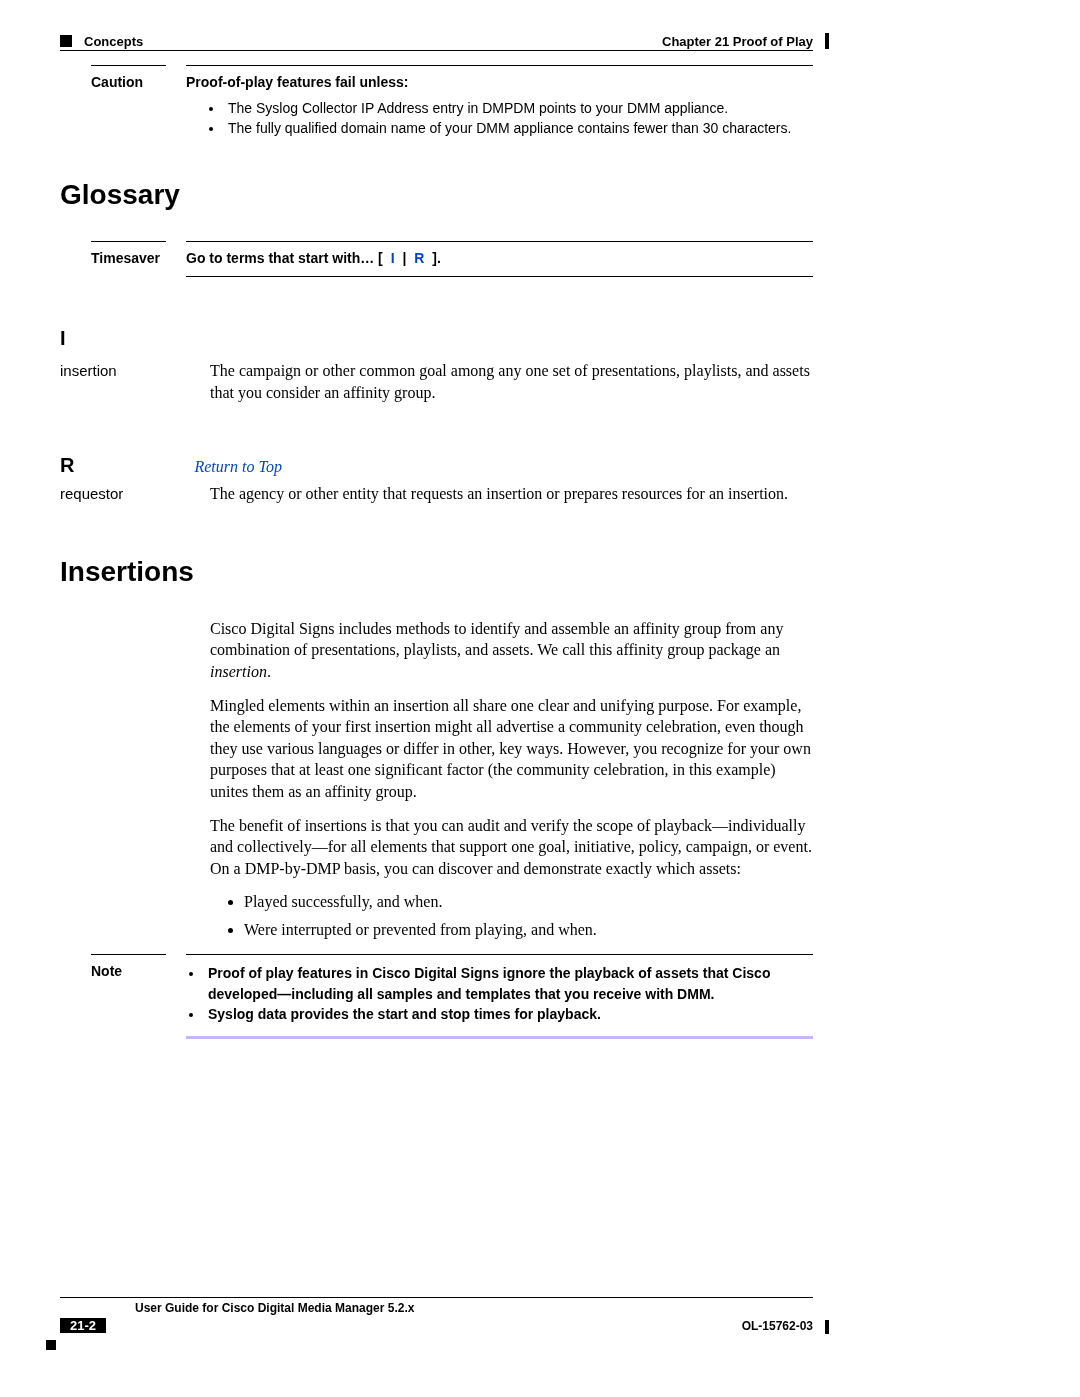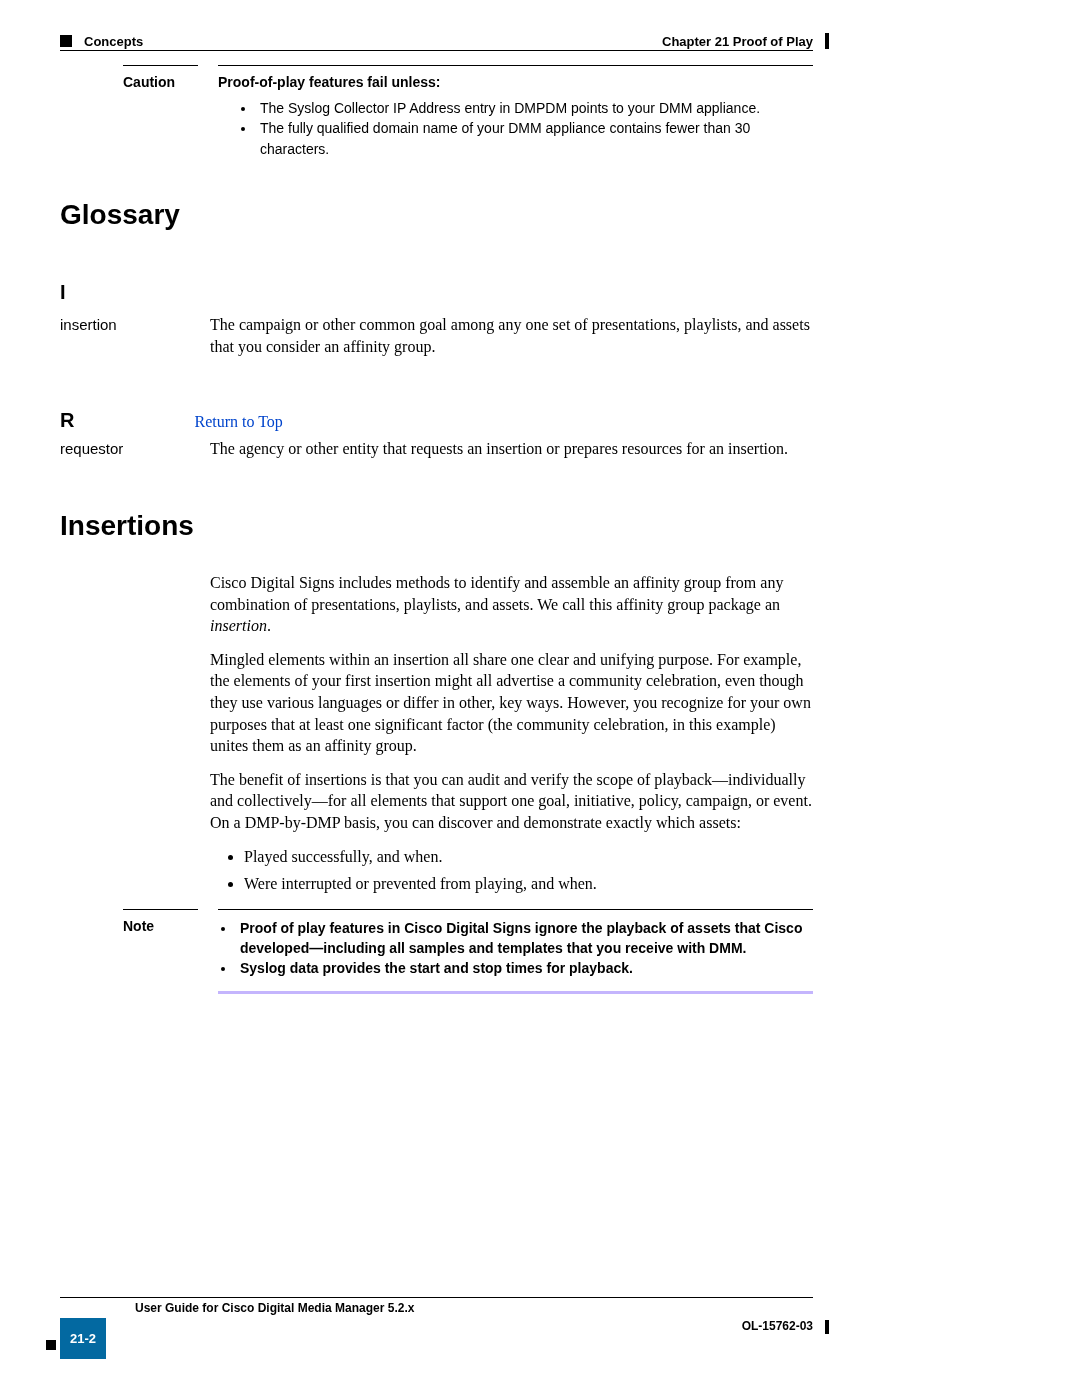--- a/index.html
+++ b/index.html
@@ -57,21 +57,21 @@
     border-top: 1px solid #000;
   }
   .section-heading {
     font-family: Arial, Helvetica, sans-serif;
     font-weight: bold;
     font-size: 28px;
     margin: 70px 0 30px 0;
   }
   .block {
     display: flex;
-    margin-left: 63px;
+    margin-left: 31px;
     font-family: Arial, Helvetica, sans-serif;
     font-size: 14px;
   }
   .label-col {
     width: 75px;
     flex: 0 0 75px;
     font-weight: bold;
     border-top: 1.5px solid #000;
     margin-right: 20px;
     padding-top: 8px;
@@ -112,20 +112,21 @@
   }
   .letter-head-row {
     display: flex;
     align-items: baseline;
     gap: 120px;
     margin-top: 50px;
     margin-bottom: 6px;
   }
   .return-top {
     font-family: "Times New Roman", Times, serif;
+    font-style: italic;
     color: #0044cc;
     font-size: 16px;
     font-weight: normal;
   }
   .term-row {
     display: flex;
     font-size: 16px;
     line-height: 1.4;
     margin-top: 6px;
   }
@@ -185,26 +186,26 @@
   }
   .footer-bottom {
     position: relative;
     margin-top: 2px;
     height: 24px;
   }
   .page-badge {
     position: absolute;
     left: 0;
     top: 0;
-    background: #0369a1;
+    background: #000000;
     color: #fff;
     font-family: Arial, Helvetica, sans-serif;
     font-weight: bold;
     font-size: 13px;
-    padding: 13px 10px;
+    padding: 0 10px;
   }
   .doc-id {
     position: absolute;
     right: 0;
     top: 1px;
     font-family: Arial, Helvetica, sans-serif;
     font-weight: bold;
     font-size: 12px;
   }
   .footer-marker {
@@ -247,20 +248,32 @@
       <span class="body-col-inner-bold">Proof-of-play features fail unless:</span>
       <ul class="bulleted">
         <li>The Syslog Collector IP Address entry in DMPDM points to your DMM appliance.</li>
         <li>The fully qualified domain name of your DMM appliance contains fewer than 30 characters.</li>
       </ul>
     </div>
   </div>
 
   <div class="section-heading" style="margin-top:40px">Glossary</div>
 
+  <div class="block" style="margin-top:30px">
+    <div class="label-col">Timesaver</div>
+    <div class="body-col" style="border-bottom:1px solid #000;padding-bottom:10px">
+      <span class="timesaver-body">
+        <span>Go to terms that start with…   [</span>
+        <a class="link-letter">I</a>
+        <span> | </span>
+        <a class="link-letter">R</a>
+        <span>].</span>
+      </span>
+    </div>
+  </div>
 
   <div class="letter-head">I</div>
   <div class="term-row">
     <div class="term-name">insertion</div>
     <div class="term-def">The campaign or other common goal among any one set of presentations, playlists, and assets that you consider an affinity group.</div>
   </div>
 
   <div class="letter-head-row">
     <div class="letter-head" style="margin:0">R</div>
     <a class="return-top">Return to Top</a>

